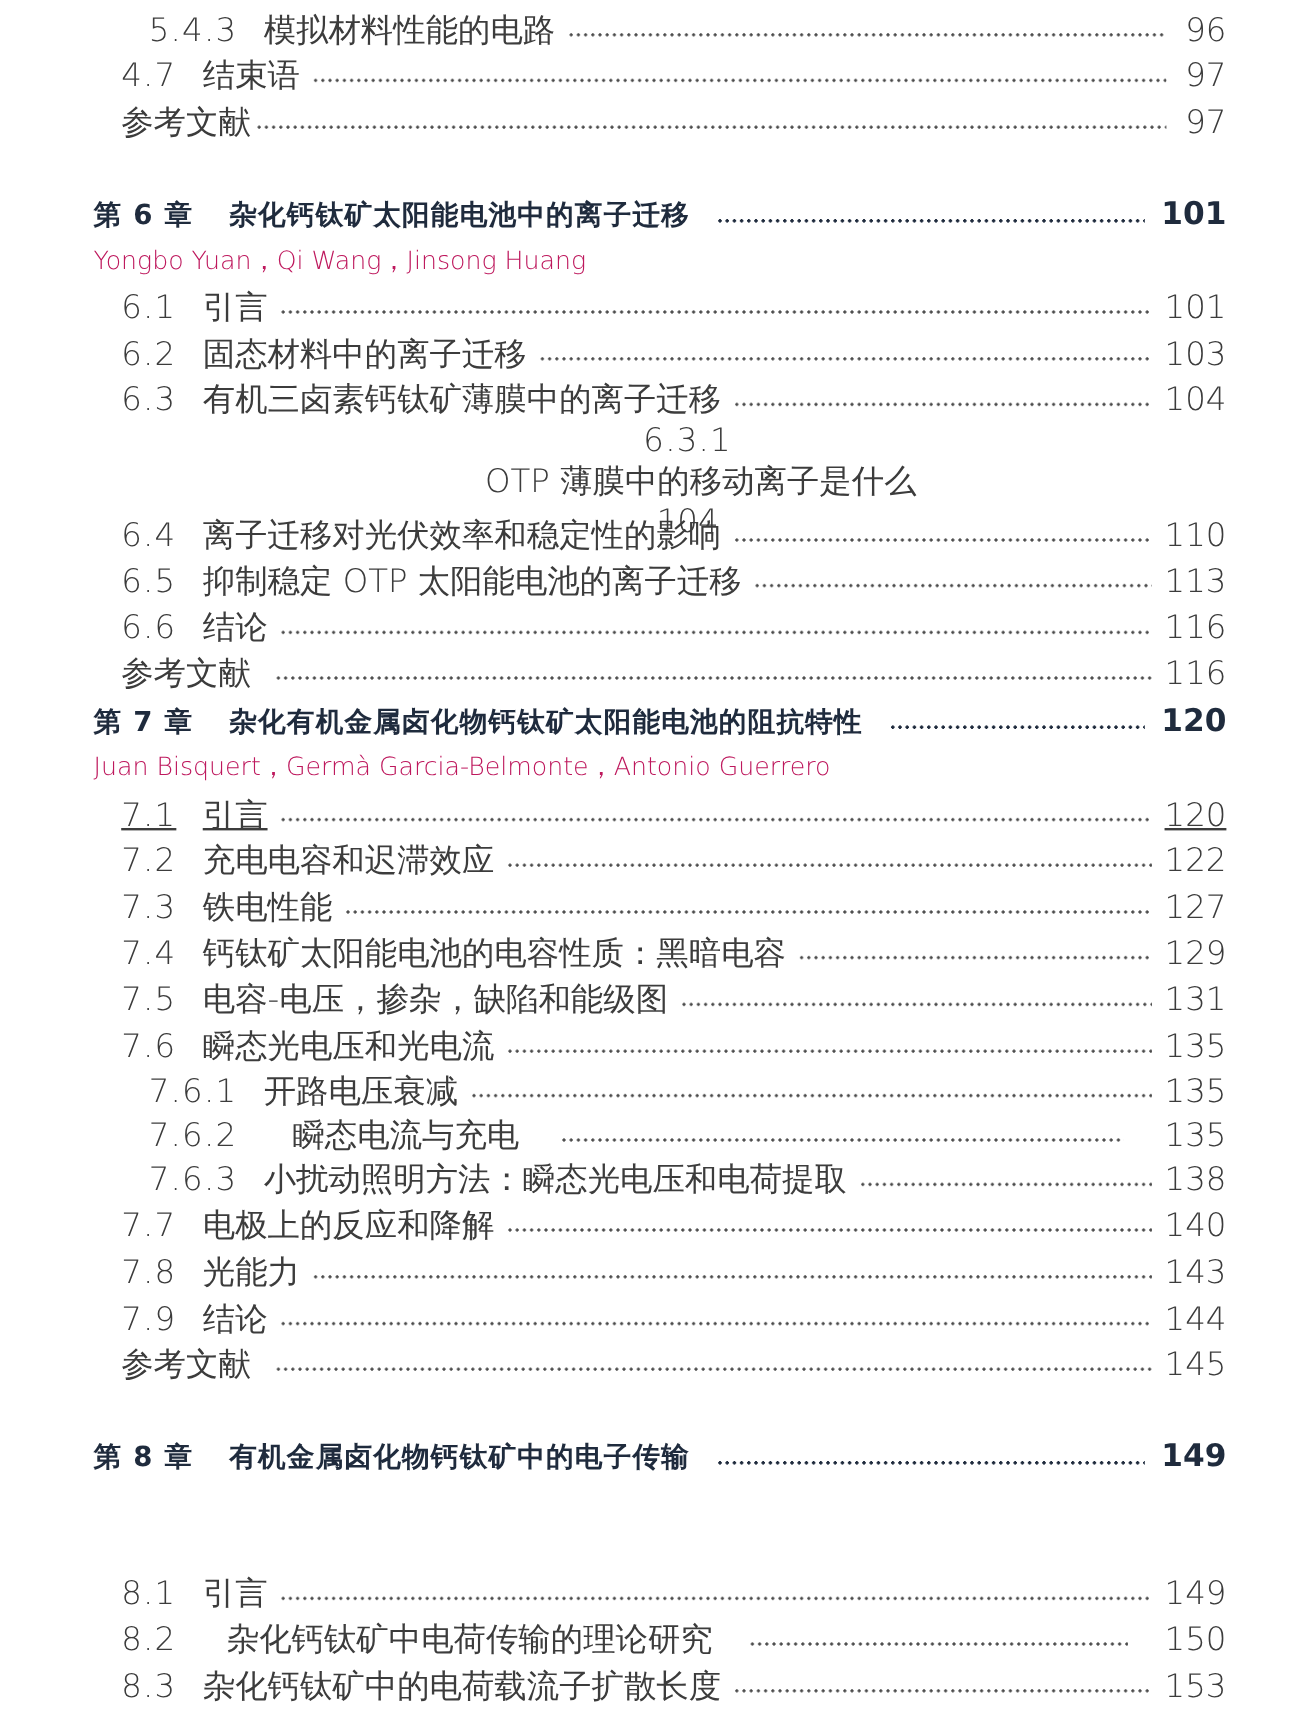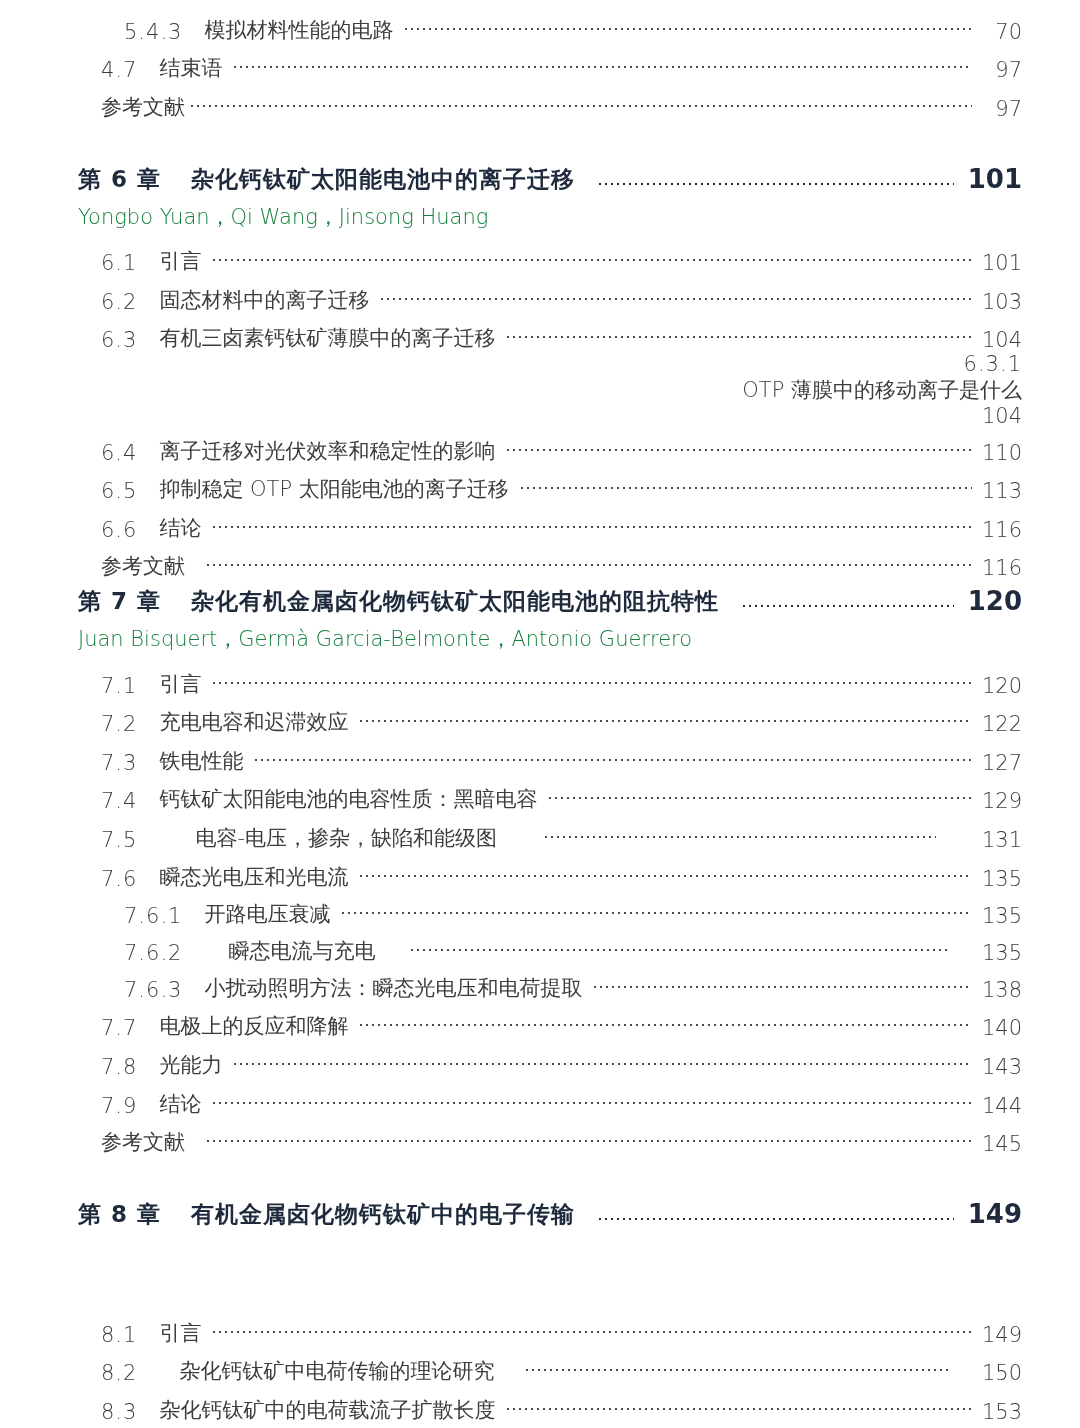--- a/index.html
+++ b/index.html
@@ -18,24 +18,24 @@
     .page {
       position: absolute;
       left: 0;
       top: 0;
       width: 1080px;
       height: 1428px;
     }
     .entry {
       position: absolute;
       display: flex;
-      align-items: flex-end;
+      align-items: center;
       right: 58px;
       height: 38px;
-      font-size: 21px;
+      font-size: 27px;
       color: #3c3c3c;
       font-weight: 300;
     }
     .num {
       white-space: nowrap;
       letter-spacing: 1px;
     }
     .title {
       white-space: nowrap;
       margin-left: 22px;
@@ -81,36 +81,36 @@
     .chapter .page-no {
       font-weight: bold;
       font-size: 26px;
       color: #1f2b3d;
     }
     .authors {
       position: absolute;
       left: 78px;
       right: 58px;
       font-size: 21px;
-      color: #15803d;
+      color: #be185d;
       font-weight: 300;
       line-height: 37px;
       white-space: normal;
     }
   </style>
 </head>
 <body>
 
 <div class="page">
 
   <div class="entry lvl-sub" style="top:6px;">
     <span class="num">5.4.3</span>
     <span class="title">模拟材料性能的电路</span>
     <span class="leader"></span>
-    <span class="page-no">70</span>
+    <span class="page-no">96</span>
   </div>
   <div class="entry lvl-sec" style="top:44px;">
     <span class="num">4.7</span>
     <span class="title">结束语</span>
     <span class="leader"></span>
     <span class="page-no">97</span>
   </div>
   <div class="entry lvl-ref" style="top:83px;">
     <span class="title">参考文献</span>
     <span class="leader" style="margin-left:4px;"></span>
@@ -174,21 +174,21 @@
   </div>
 
   <div class="chapter" style="top:581px;">
     <span class="ch-label">第 7 章</span>
     <span class="ch-title">杂化有机金属卤化物钙钛矿太阳能电池的阻抗特性</span>
     <span class="leader"></span>
     <span class="page-no">120</span>
   </div>
   <div class="authors" style="top:621px;">Juan Bisquert，Germà Garcia-Belmonte，Antonio Guerrero</div>
 
-  <div class="entry lvl-sec" style="top:660px;">
+  <div class="entry lvl-sec" style="top:660px;text-decoration:underline;">
     <span class="num">7.1</span>
     <span class="title">引言</span>
     <span class="leader"></span>
     <span class="page-no">120</span>
   </div>
   <div class="entry lvl-sec" style="top:698px;">
     <span class="num">7.2</span>
     <span class="title">充电电容和迟滞效应</span>
     <span class="leader"></span>
     <span class="page-no">122</span>
@@ -198,21 +198,21 @@
     <span class="title">铁电性能</span>
     <span class="leader"></span>
     <span class="page-no">127</span>
   </div>
   <div class="entry lvl-sec" style="top:775px;">
     <span class="num">7.4</span>
     <span class="title">钙钛矿太阳能电池的电容性质：黑暗电容</span>
     <span class="leader"></span>
     <span class="page-no">129</span>
   </div>
-  <div class="entry lvl-sec" style="top:814px;gap:36px;">
+  <div class="entry lvl-sec" style="top:814px;">
     <span class="num">7.5</span>
     <span class="title">电容-电压，掺杂，缺陷和能级图</span>
     <span class="leader"></span>
     <span class="page-no">131</span>
   </div>
   <div class="entry lvl-sec" style="top:853px;">
     <span class="num">7.6</span>
     <span class="title">瞬态光电压和光电流</span>
     <span class="leader"></span>
     <span class="page-no">135</span>

